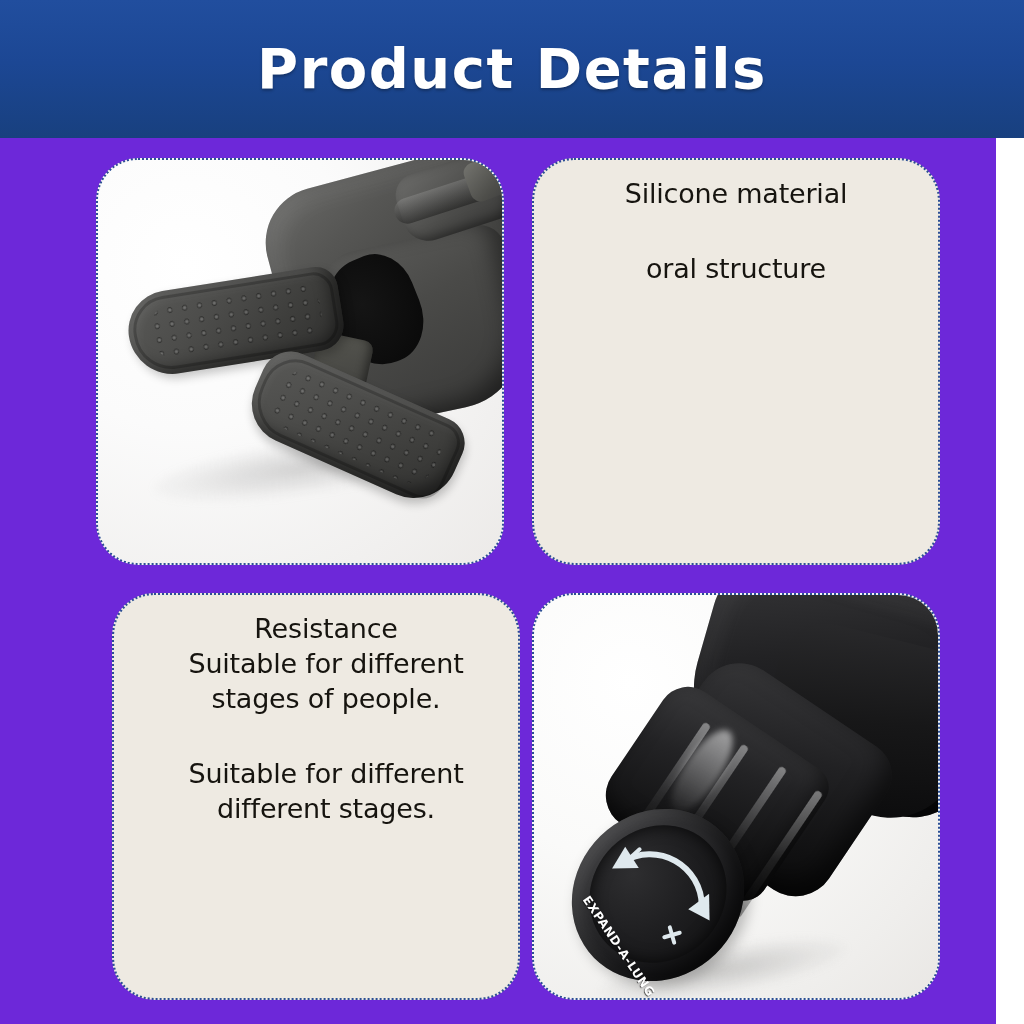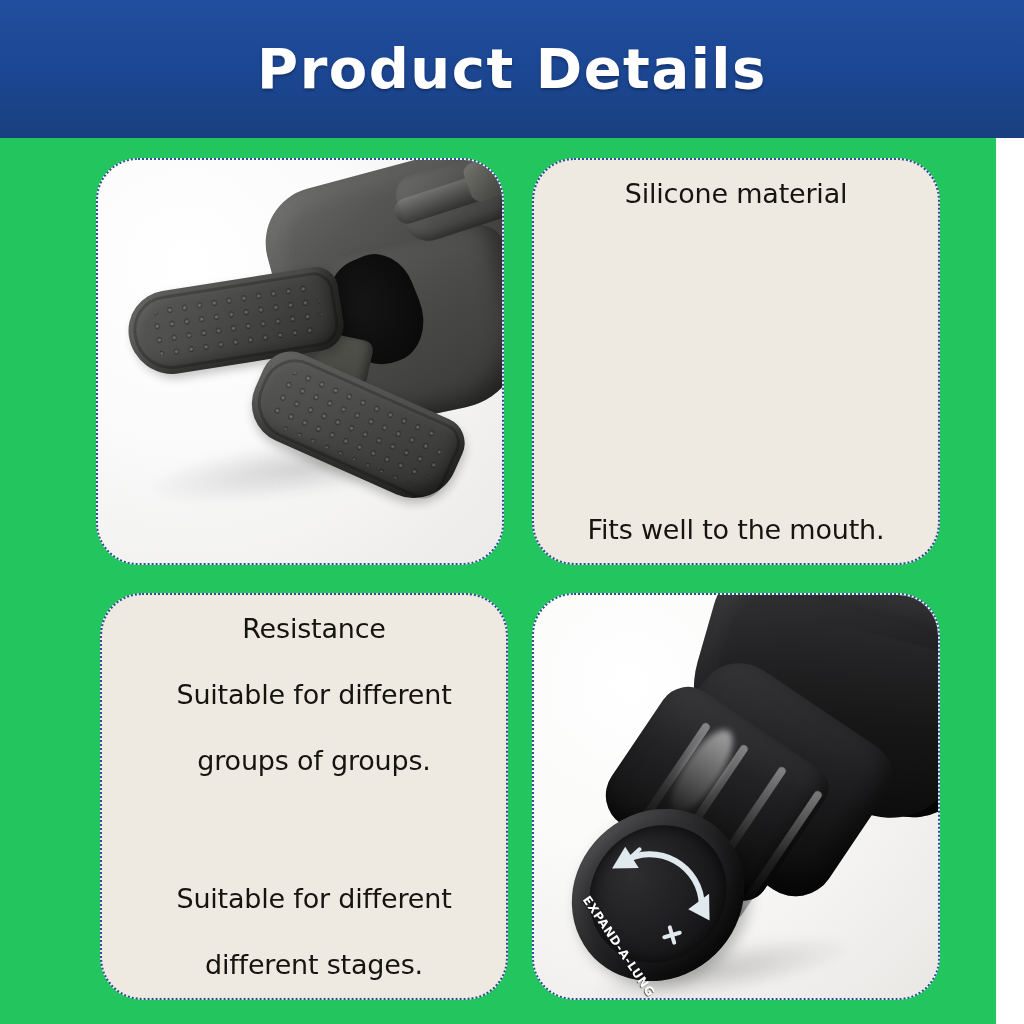--- a/index.html
+++ b/index.html
@@ -12,21 +12,21 @@
 
   body {
     background: #ffffff;
     font-family: "DejaVu Sans", sans-serif;
   }
 
   #page {
     position: relative;
     width: 996px;
     height: 1024px;
-    background: #22c55e;
+    background: #6d28d9;
   }
 
   
   .header {
     position: absolute;
     left: 0; top: 0;
     width: 1024px;
     height: 138px;
     background: #1c4794;
     background-image: linear-gradient(180deg, #214e9e 0%, #1c4794 45%, #18407f 100%);
@@ -56,34 +56,34 @@
   .card {
     position: absolute;
     width: 408px;
     height: 407px;
     border: 2px dotted #2b4f94;
     border-radius: 42px;
     overflow: hidden;
   }
   .card-tl { left: 0;     top: 0; }
   .card-tr { left: 436px; top: 0; }
-  .card-bl { left: 4px;     top: 435px; padding-left: 20px; }
+  .card-bl { left: 16px;     top: 435px; padding-left: 20px; }
   .card-br { left: 436px; top: 435px; }
 
   .card-photo { background: #f6f5f4; }
   .card-text  { background: #eeeae2; }
 
   
   .text-wrap {
     width: 100%;
     height: 100%;
     display: flex;
     flex-direction: column;
     align-items: center;
-    justify-content: space-between;
+    justify-content: flex-start;
     padding: 16px 10px;
   }
   .para {
     width: 100%;
     text-align: center;
     color: #16140f;
     font-family: "DejaVu Sans", sans-serif;
     font-size: 27px;
     line-height: 1.30;
     letter-spacing: -0.2px;
@@ -384,29 +384,29 @@
           <div class="flange-edge"></div>
           <div class="bumps"></div>
         </div>
       </div>
     </div>
 
     <div class="card card-text card-tr">
       <div class="text-wrap">
         <div class="para">Silicone material</div>
         <div class="para-gap"></div>
-        <div class="para">Fits well to the mouth.</div>
+        <div class="para">oral structure</div>
       </div>
     </div>
 
     <div class="card card-text card-bl">
       <div class="text-wrap">
         <div class="para">Resistance</div>
         <div class="para">Suitable for different</div>
-        <div class="para">groups of groups.</div>
+        <div class="para">stages of people.</div>
         <div class="para-gap"></div>
         <div class="para">Suitable for different</div>
         <div class="para">different stages.</div>
       </div>
     </div>
 
     <div class="card card-photo card-br">
       <div class="photo-stage">
         <div class="bg-soft-br"></div>
         <div class="dl-shadow"></div>

